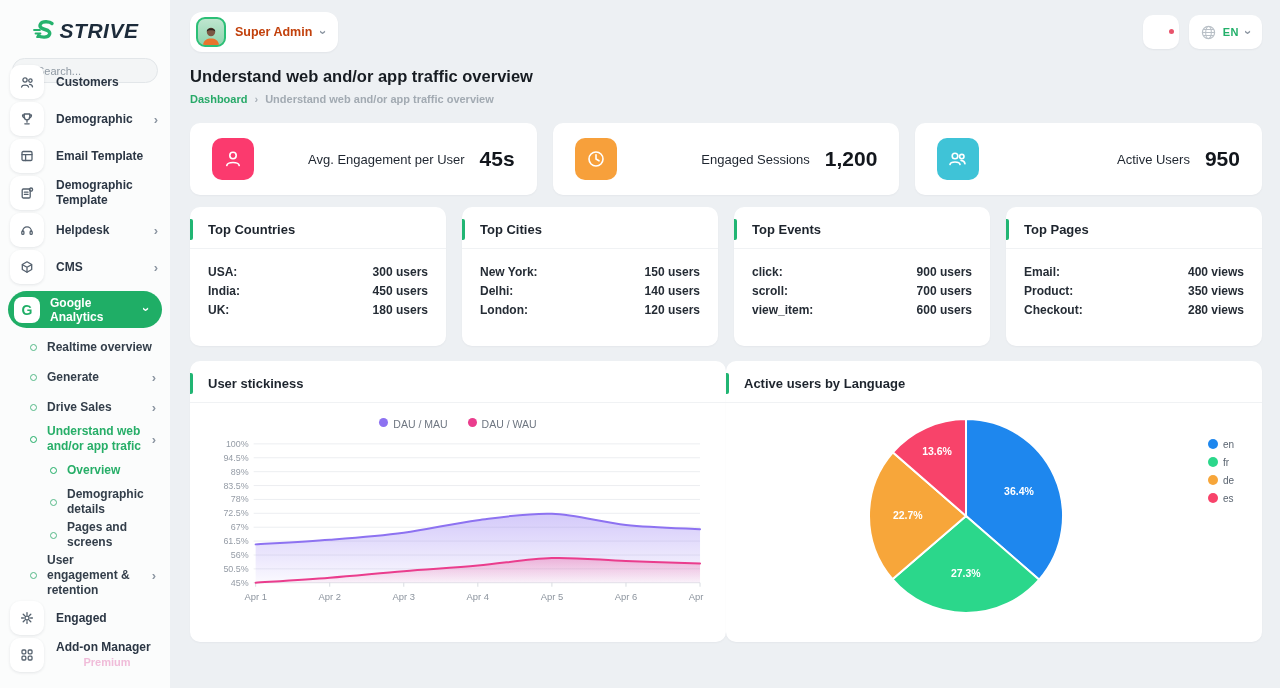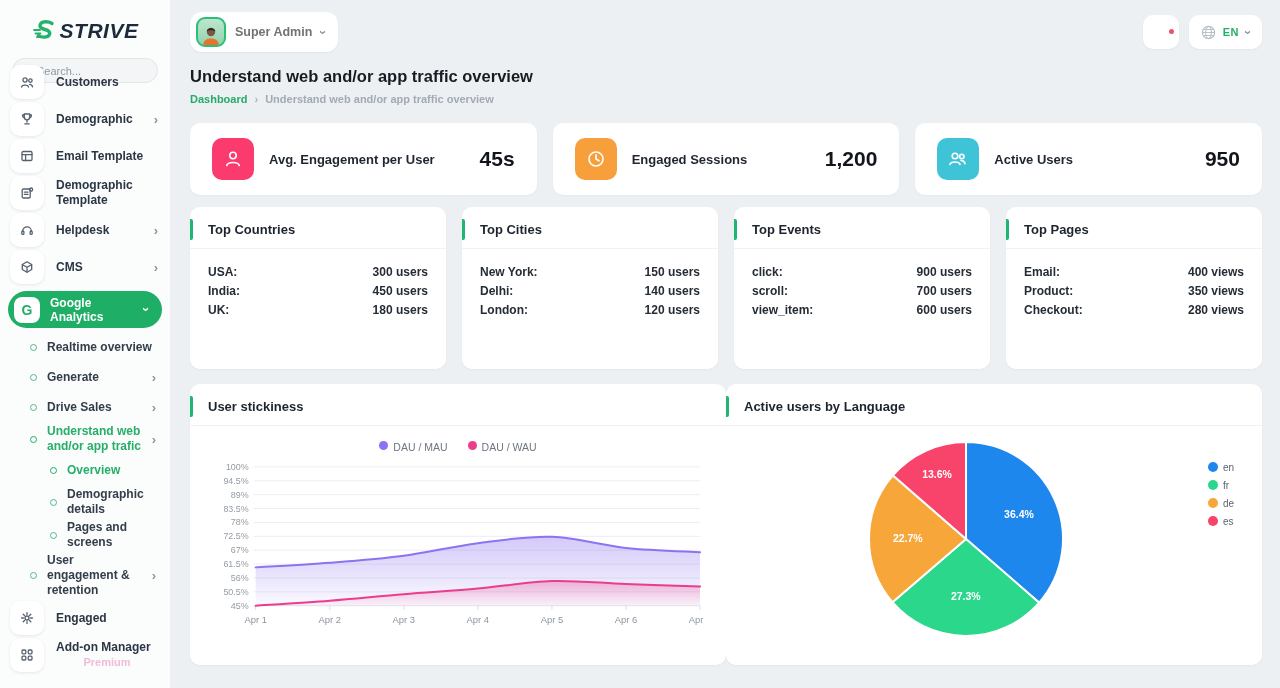--- a/index.html
+++ b/index.html
@@ -33,42 +33,42 @@
   .sub.active .mlabel { color:#27ae68; }
   .sub2 { padding-left:50px; }
   .bullet { width:7px; height:7px; min-width:7px; border:1.6px solid #54b987; border-radius:50%; background:transparent; }
   .sub.active .bullet { border-color:#1fae66; }
 
   
   .main { flex:1; padding:12px 18px 0 20px; overflow:hidden; }
   .topbar { display:flex; align-items:center; }
   .chip { background:#fff; border-radius:12px; padding:5px 12px 5px 6px; display:flex; align-items:center; gap:9px; box-shadow:0 1px 2px rgba(16,24,40,.05); cursor:pointer; }
   .avatar { width:30px; height:30px; border-radius:9px; border:2px solid #2bbf76; background:linear-gradient(180deg,#bfe6cf 0%,#8fd4ae 100%); display:flex; align-items:flex-end; justify-content:center; overflow:hidden; }
-  .chip-name { font-size:12.5px; font-weight:700; color:#737373; }
+  .chip-name { font-size:12.5px; font-weight:700; color:#c2410c; }
   .topbar-right { margin-left:auto; display:flex; align-items:center; gap:10px; }
   .iconbtn { width:36px; height:34px; background:#fff; border-radius:10px; box-shadow:0 1px 2px rgba(16,24,40,.05); position:relative; cursor:pointer; }
   .reddot { position:absolute; width:5px; height:5px; background:#e8536b; border-radius:50%; right:5px; top:14px; }
   .langpill { background:#fff; border-radius:10px; height:34px; padding:0 12px; display:flex; align-items:center; gap:7px; box-shadow:0 1px 2px rgba(16,24,40,.05); cursor:pointer; }
   .lang-code { font-size:11px; font-weight:800; color:#23b06a; letter-spacing:.3px; }
   .page-title { font-size:16.5px; font-weight:700; color:#171c22; margin-top:15px; }
   .breadcrumb { margin-top:7px; font-size:11px; display:flex; gap:7px; align-items:center; }
   .bc-root { color:#27a968; font-weight:700; cursor:pointer; }
   .bc-sep { color:#aab1b9; font-weight:700; }
   .bc-cur { color:#a2aab2; font-weight:600; }
 
   .card { background:#fff; border-radius:10px; box-shadow:0 1px 2px rgba(20,30,45,.04); }
 
   .stats-row { display:grid; grid-template-columns:repeat(3,1fr); gap:16px; margin-top:18px; }
   .stat-card { height:72px; display:flex; align-items:center; gap:15px; padding:0 22px; }
   .sicon { width:42px; height:42px; border-radius:10px; display:flex; align-items:center; justify-content:center; color:#fff; }
-  .slabel { flex:1; font-size:13px; font-weight:700; color:#1f2630; }
+  .slabel { flex:1; font-size:13px; font-weight:400; color:#1f2630;text-align:right; }
   .sval { font-size:21px; font-weight:700; color:#12161c; }
 
   .top-row { display:grid; grid-template-columns:repeat(4,1fr); gap:16px; margin-top:12px; }
-  .tcard { height:162px; }
+  .tcard { height:139px; }
   .tc-head { position:relative; padding:15px 18px 11px; font-size:13px; font-weight:700; color:#1d242d; border-bottom:1px solid #f0f2f4; }
   .tc-head::before { content:""; position:absolute; left:0; top:12px; width:3px; height:21px; background:#21b573; border-radius:0 2px 2px 0; }
   .tc-body { padding:13px 18px 0; }
   .tc-row { display:flex; justify-content:space-between; font-size:12px; font-weight:700; color:#252c35; padding:2.5px 0; }
 
   .charts-row { display:grid; grid-template-columns:1fr 1fr; gap:0; margin-top:15px; }
   .chart-card { height:281px; overflow:hidden; }
   .leg { display:flex; justify-content:center; gap:20px; margin:15px 0 0; font-size:10.5px; color:#6e7681; align-items:center; }
   .leg-item { display:flex; align-items:flex-start; gap:5px; }
   .dot { width:9px; height:9px; border-radius:50%; }

